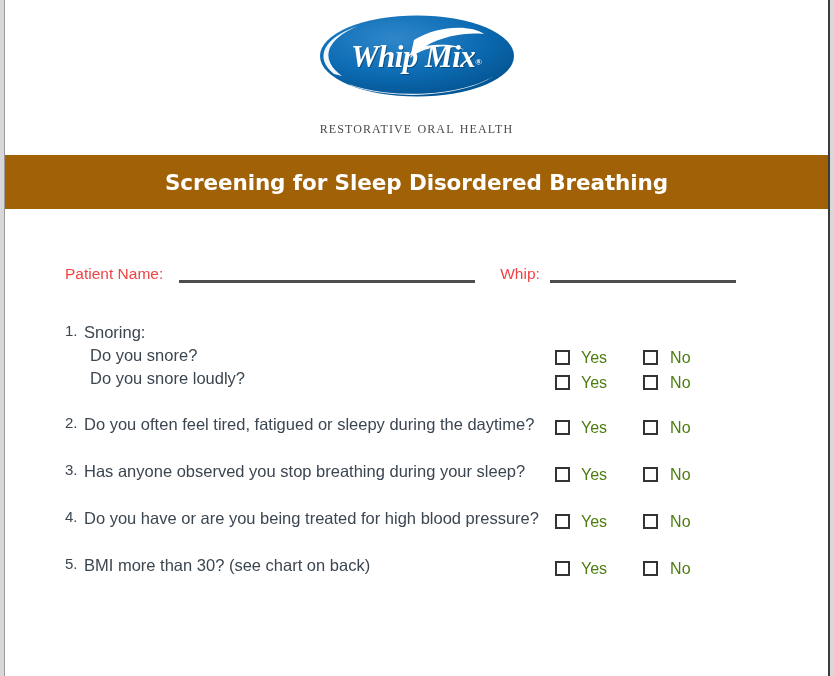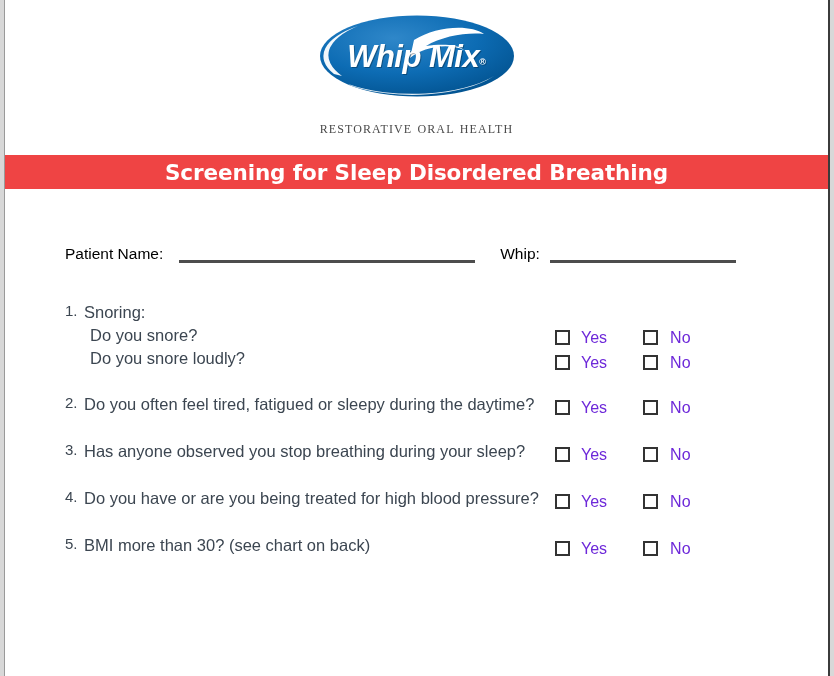--- a/index.html
+++ b/index.html
@@ -44,21 +44,21 @@
     left: 0; top: 0;
     width: 198px;
     height: 84px;
   }
   .logo-wordmark {
     position: absolute;
     left: 0;
     top: 27px;
     width: 198px;
     text-align: center;
-    font-family: Liberation Sans, sans-serif;
+    font-family: Liberation Serif, serif;
     font-style: italic;
     font-weight: bold;
     font-size: 31px;
     letter-spacing: -0.5px;
     color: #ffffff;
     text-shadow: 1px 1px 0 rgba(0,0,0,0.30);
     line-height: 1;
     white-space: nowrap;
   }
   .logo-wordmark .reg {
@@ -75,22 +75,22 @@
     letter-spacing: 1.1px;
     font-variant: small-caps;
     text-transform: lowercase;
   }
   .tagline::first-letter { }
 
   
   .title-bar {
     margin-top: 17px;
     width: 100%;
-    height: 34px;
-    background: #ef4444;
+    height: 54px;
+    background: #a16207;
     display: flex;
     align-items: center;
     justify-content: center;
   }
   .title-bar .title-text {
     color: #ffffff;
     font-family: "DejaVu Sans", sans-serif;
     font-weight: bold;
     font-size: 21.5px;
     letter-spacing: -0.1px;
@@ -103,21 +103,21 @@
     color: #3c4651;
   }
 
   .name-row {
     display: flex;
     align-items: flex-end;
     margin-top: 56px;
     padding-left: 60px;
     padding-right: 62px;
     font-size: 15.5px;
-    color: #000000;
+    color: #ef4444;
   }
   .name-row .field-label {
     white-space: nowrap;
     padding-bottom: 2px;
   }
   .rule {
     border-bottom: 3px solid #4d4d4d;
     height: 0;
     margin-bottom: 2px;
   }
@@ -176,21 +176,21 @@
     width: 15px;
     height: 15px;
     border: 2px solid #333333;
     background: #ffffff;
     box-sizing: border-box;
     display: inline-block;
   }
   .opt-label {
     margin-left: 11px;
     font-size: 16px;
-    color: #6d28d9;
+    color: #4d7c0f;
   }
   .opt-label.no { margin-left: 12px; }
 
   .q1-answers .answer-row { height: 25px; }
 </style>
 </head>
 <body>
 
 <div id="page">
 

